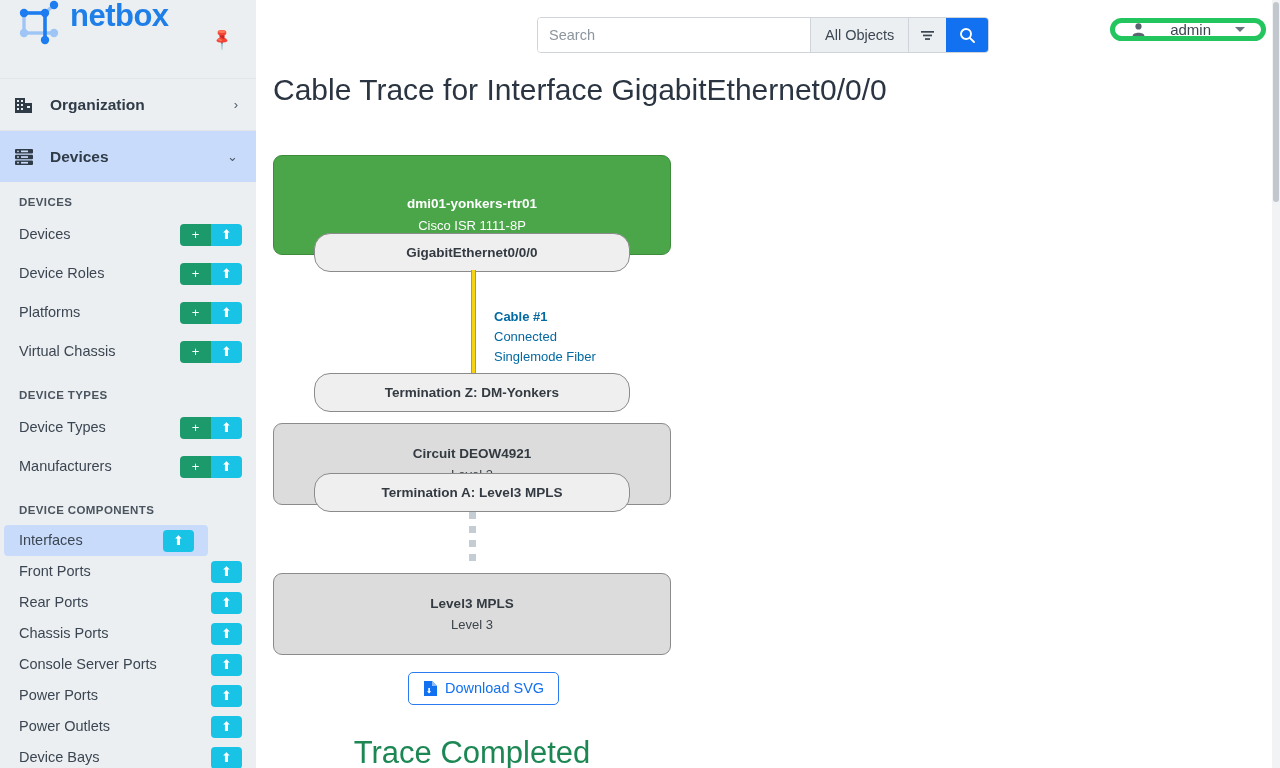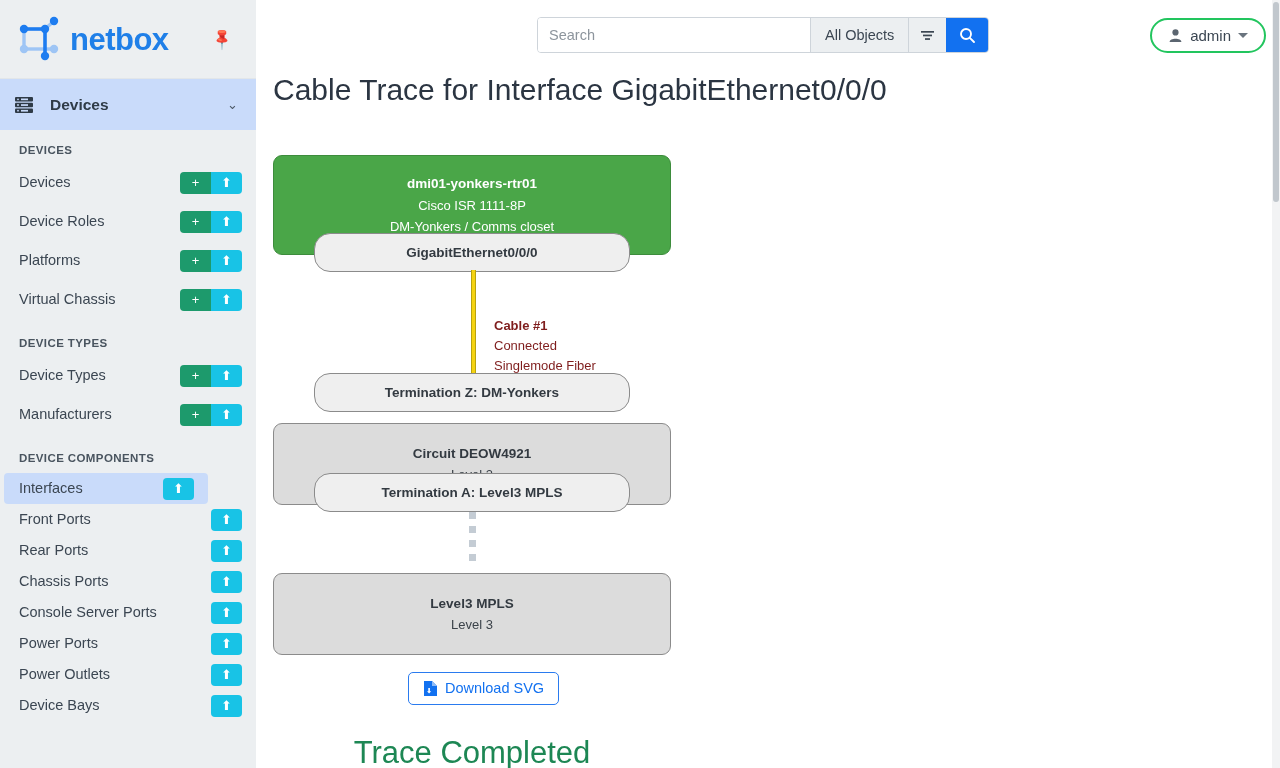--- a/index.html
+++ b/index.html
@@ -14,21 +14,21 @@
 
   
   #sidebar {
     position: absolute; left: 0; top: 0;
     width: 256px; height: 768px;
     background: #eceff1;
     overflow: hidden;
   }
   .brand {
     height: 78px;
-    display: flex; align-items: center;
+    display: flex; 
     padding: 0 16px 0 14px;
     position: relative;
   }
   .brand-logo { width: 50px; height: 46px; flex: 0 0 auto; }
   .brand-word {
     font-size: 31px; font-weight: bold;
     color: #1f7fe8; letter-spacing: -0.5px;
     margin-left: 6px; line-height: 1;
   }
   .pin-icon {
@@ -115,24 +115,24 @@
     width: 38px; background: #eceff1;
     border-left: 1px solid #ced4da; cursor: pointer;
   }
   .go-btn {
     width: 42px; background: #1271f0;
     display: flex; align-items: center; justify-content: center;
     cursor: pointer;
   }
   .user-btn {
     position: absolute; right: 14px; top: 18px;
-    height: 35px; min-width: 104px;
-    border: 2px solid #22c55e; border-radius: 18px;
+    height: 23px; min-width: 104px;
+    border: 5px solid #22c55e; border-radius: 18px;
     display: flex; align-items: center; justify-content: center;
-    gap: 7px; padding: 0 16px; background: #fff;
+    gap: 24px; padding: 0 16px; background: #fff;
     font-size: 15px; color: #3b4652; cursor: pointer;
   }
   .caret-dn {
     width: 0; height: 0;
     border-left: 5px solid transparent;
     border-right: 5px solid transparent;
     border-top: 5px solid #6a747e;
   }
 
   
@@ -152,20 +152,21 @@
     position: absolute;
     border-radius: 9px;
     display: flex; flex-direction: column;
     align-items: center; justify-content: center;
     text-align: center;
   }
   .node-device {
     left: 0; top: 0; width: 398px; height: 100px;
     background: #4aa648; border: 1px solid #3d8c3c;
     color: #ffffff;
+    justify-content: flex-end;
   }
   .node-device .l1 { font-weight: bold; font-size: 13.5px; margin-bottom: 7px; }
   .node-device .l2 { font-size: 13px; margin-bottom: 6px; }
   .node-device .l3 { font-size: 13px; }
 
   .node-term {
     width: 316px; height: 39px; left: 41px;
     background: #efefef; border: 1px solid #8b8b8b;
     font-weight: bold; font-size: 13.5px; color: #333a41;
     border-radius: 16px;
@@ -189,22 +190,22 @@
   }
   .node-provider .p1 { font-weight: bold; font-size: 13.5px; color: #333a41; margin-bottom: 6px; }
   .node-provider .p2 { font-size: 13px; color: #3c434a; }
 
   .cable-line {
     position: absolute; left: 198px; top: 115px;
     width: 5px; height: 106px;
     background: #f5d312; border-left: 1px solid #b9a20d; border-right: 1px solid #b9a20d;
   }
   .cable-label {
-    position: absolute; left: 221px; top: 161px;
-    font-size: 13px; color: #7f1d1d; line-height: 20px;
+    position: absolute; left: 221px; top: 152px;
+    font-size: 13px; color: #0369a1; line-height: 20px;
   }
   .cable-label .cl-title { font-weight: bold; }
 
   .dots-line {
     position: absolute; left: 196px; top: 357px;
     width: 7px; height: 56px;
     background-image: linear-gradient(#c4ccd4 50%, transparent 50%);
     background-size: 7px 14px;
     background-repeat: repeat-y;
   }
@@ -279,20 +280,37 @@
       <circle cx="31" cy="13" r="4.2" fill="#1d7cf0"></circle>
       <circle cx="40" cy="5" r="4.2" fill="#1d7cf0"></circle>
       <circle cx="31" cy="40" r="4.2" fill="#1d7cf0"></circle>
       <circle cx="10" cy="33" r="4.2" fill="#9ec5f5"></circle>
       <circle cx="40" cy="33" r="4.2" fill="#9ec5f5"></circle>
     </svg>
     <div class="brand-word">netbox</div>
     <div class="pin-icon">📌</div>
   </div>
 
+  <div class="nav-group">
+    <span class="g-icon">
+      <svg width="20" height="20" viewBox="0 0 20 20">
+        <rect x="1" y="3" width="10" height="15" fill="#2f3b47"></rect>
+        <rect x="11" y="8" width="7" height="10" fill="#2f3b47"></rect>
+        <rect x="3" y="5" width="2" height="2" fill="#eceff1"></rect>
+        <rect x="7" y="5" width="2" height="2" fill="#eceff1"></rect>
+        <rect x="3" y="9" width="2" height="2" fill="#eceff1"></rect>
+        <rect x="7" y="9" width="2" height="2" fill="#eceff1"></rect>
+        <rect x="3" y="13" width="2" height="2" fill="#eceff1"></rect>
+        <rect x="7" y="13" width="2" height="2" fill="#eceff1"></rect>
+        <rect x="13" y="11" width="3" height="2" fill="#eceff1"></rect>
+      </svg>
+    </span>
+    <span class="g-label">Organization</span>
+    <span class="chev">›</span>
+  </div>
 
   <div class="nav-group active">
     <span class="g-icon">
       <svg width="20" height="20" viewBox="0 0 20 20">
         <rect x="1" y="2" width="18" height="4.6" rx="1" fill="#2f3b47"></rect>
         <rect x="1" y="7.7" width="18" height="4.6" rx="1" fill="#2f3b47"></rect>
         <rect x="1" y="13.4" width="18" height="4.6" rx="1" fill="#2f3b47"></rect>
         <circle cx="4" cy="4.3" r="0.9" fill="#c9dbfa"></circle>
         <circle cx="4" cy="10" r="0.9" fill="#c9dbfa"></circle>
         <circle cx="4" cy="15.7" r="0.9" fill="#c9dbfa"></circle>

